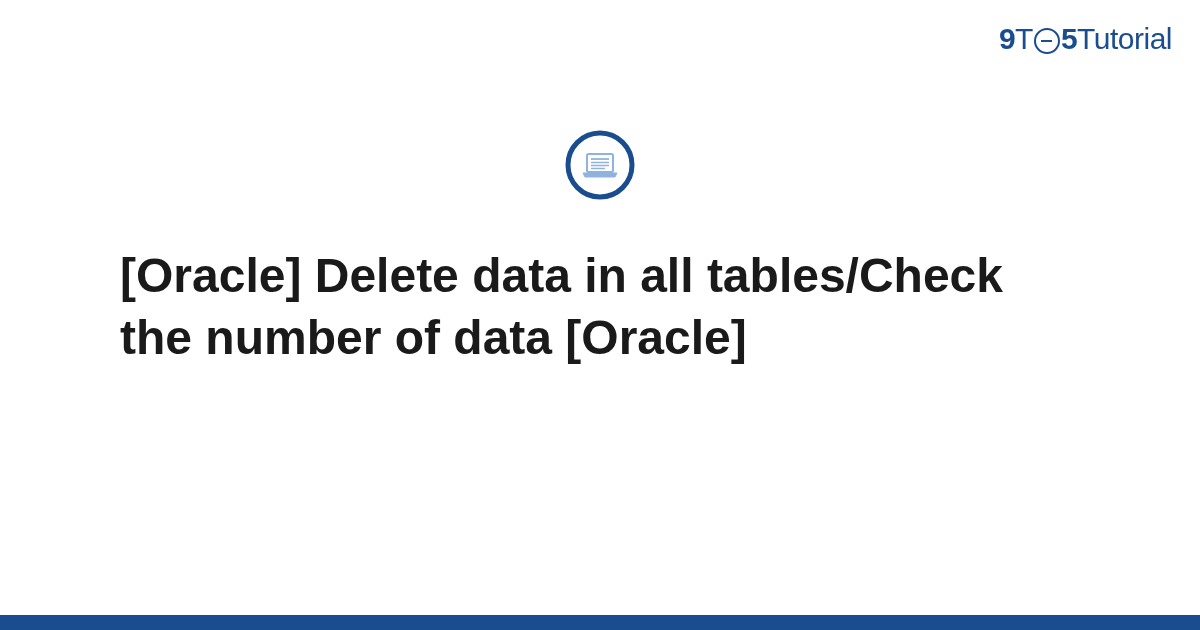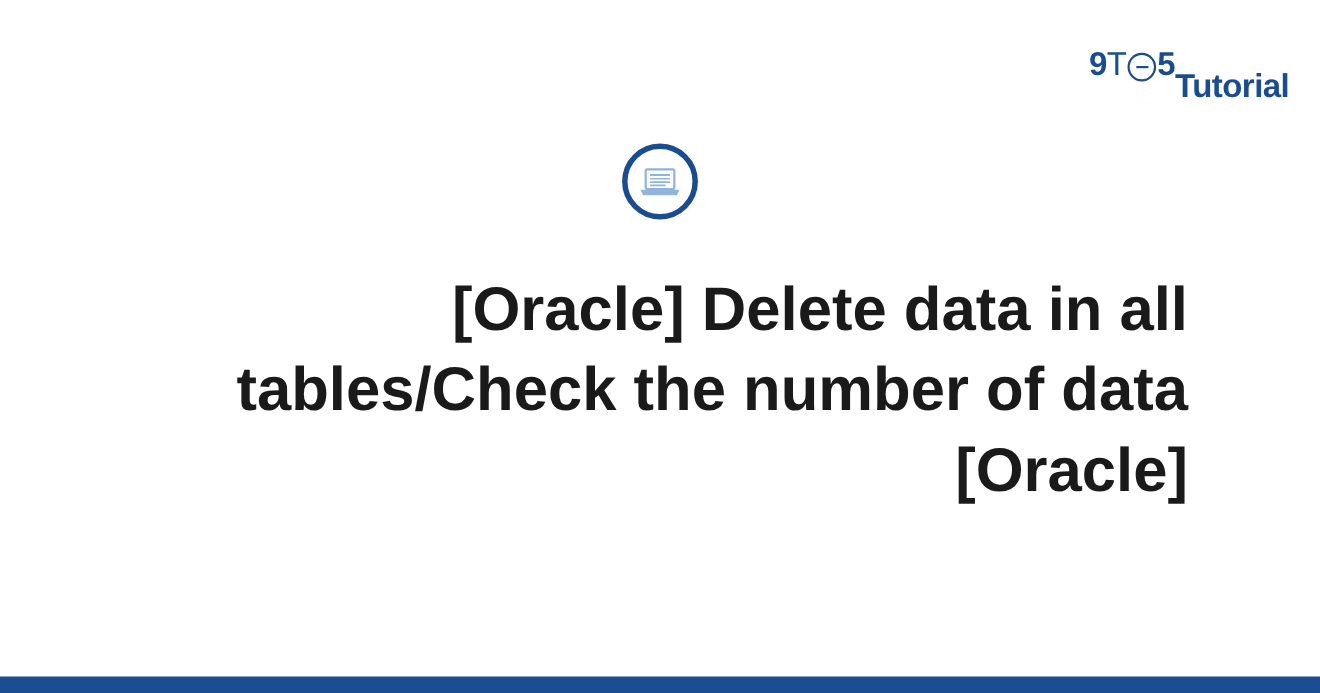--- a/index.html
+++ b/index.html
@@ -48,39 +48,38 @@
     }
     .brand-circle-inner {
       width: 11px;
       height: 2.5px;
       background: #1a4d8f;
     }
     .brand-5 {
       font-weight: 600;
     }
     .brand-tutorial {
-      font-weight: 700;
-      margin-top: 40px;
+      font-weight: 400;
     }
     .hero-icon {
       position: absolute;
       top: 130px;
       left: 50%;
       transform: translateX(-50%);
       width: 70px;
       height: 70px;
     }
     .title {
       position: absolute;
       top: 245px;
       left: 50%;
       transform: translateX(-50%);
       width: 960px;
-      text-align: right;
-      font-size: 56px;
+      text-align: left;
+      font-size: 48px;
       font-weight: 700;
       color: #1a1a1a;
       line-height: 1.3;
     }
     .bottom-bar {
       position: absolute;
       bottom: 0;
       left: 0;
       width: 1200px;
       height: 15px;

